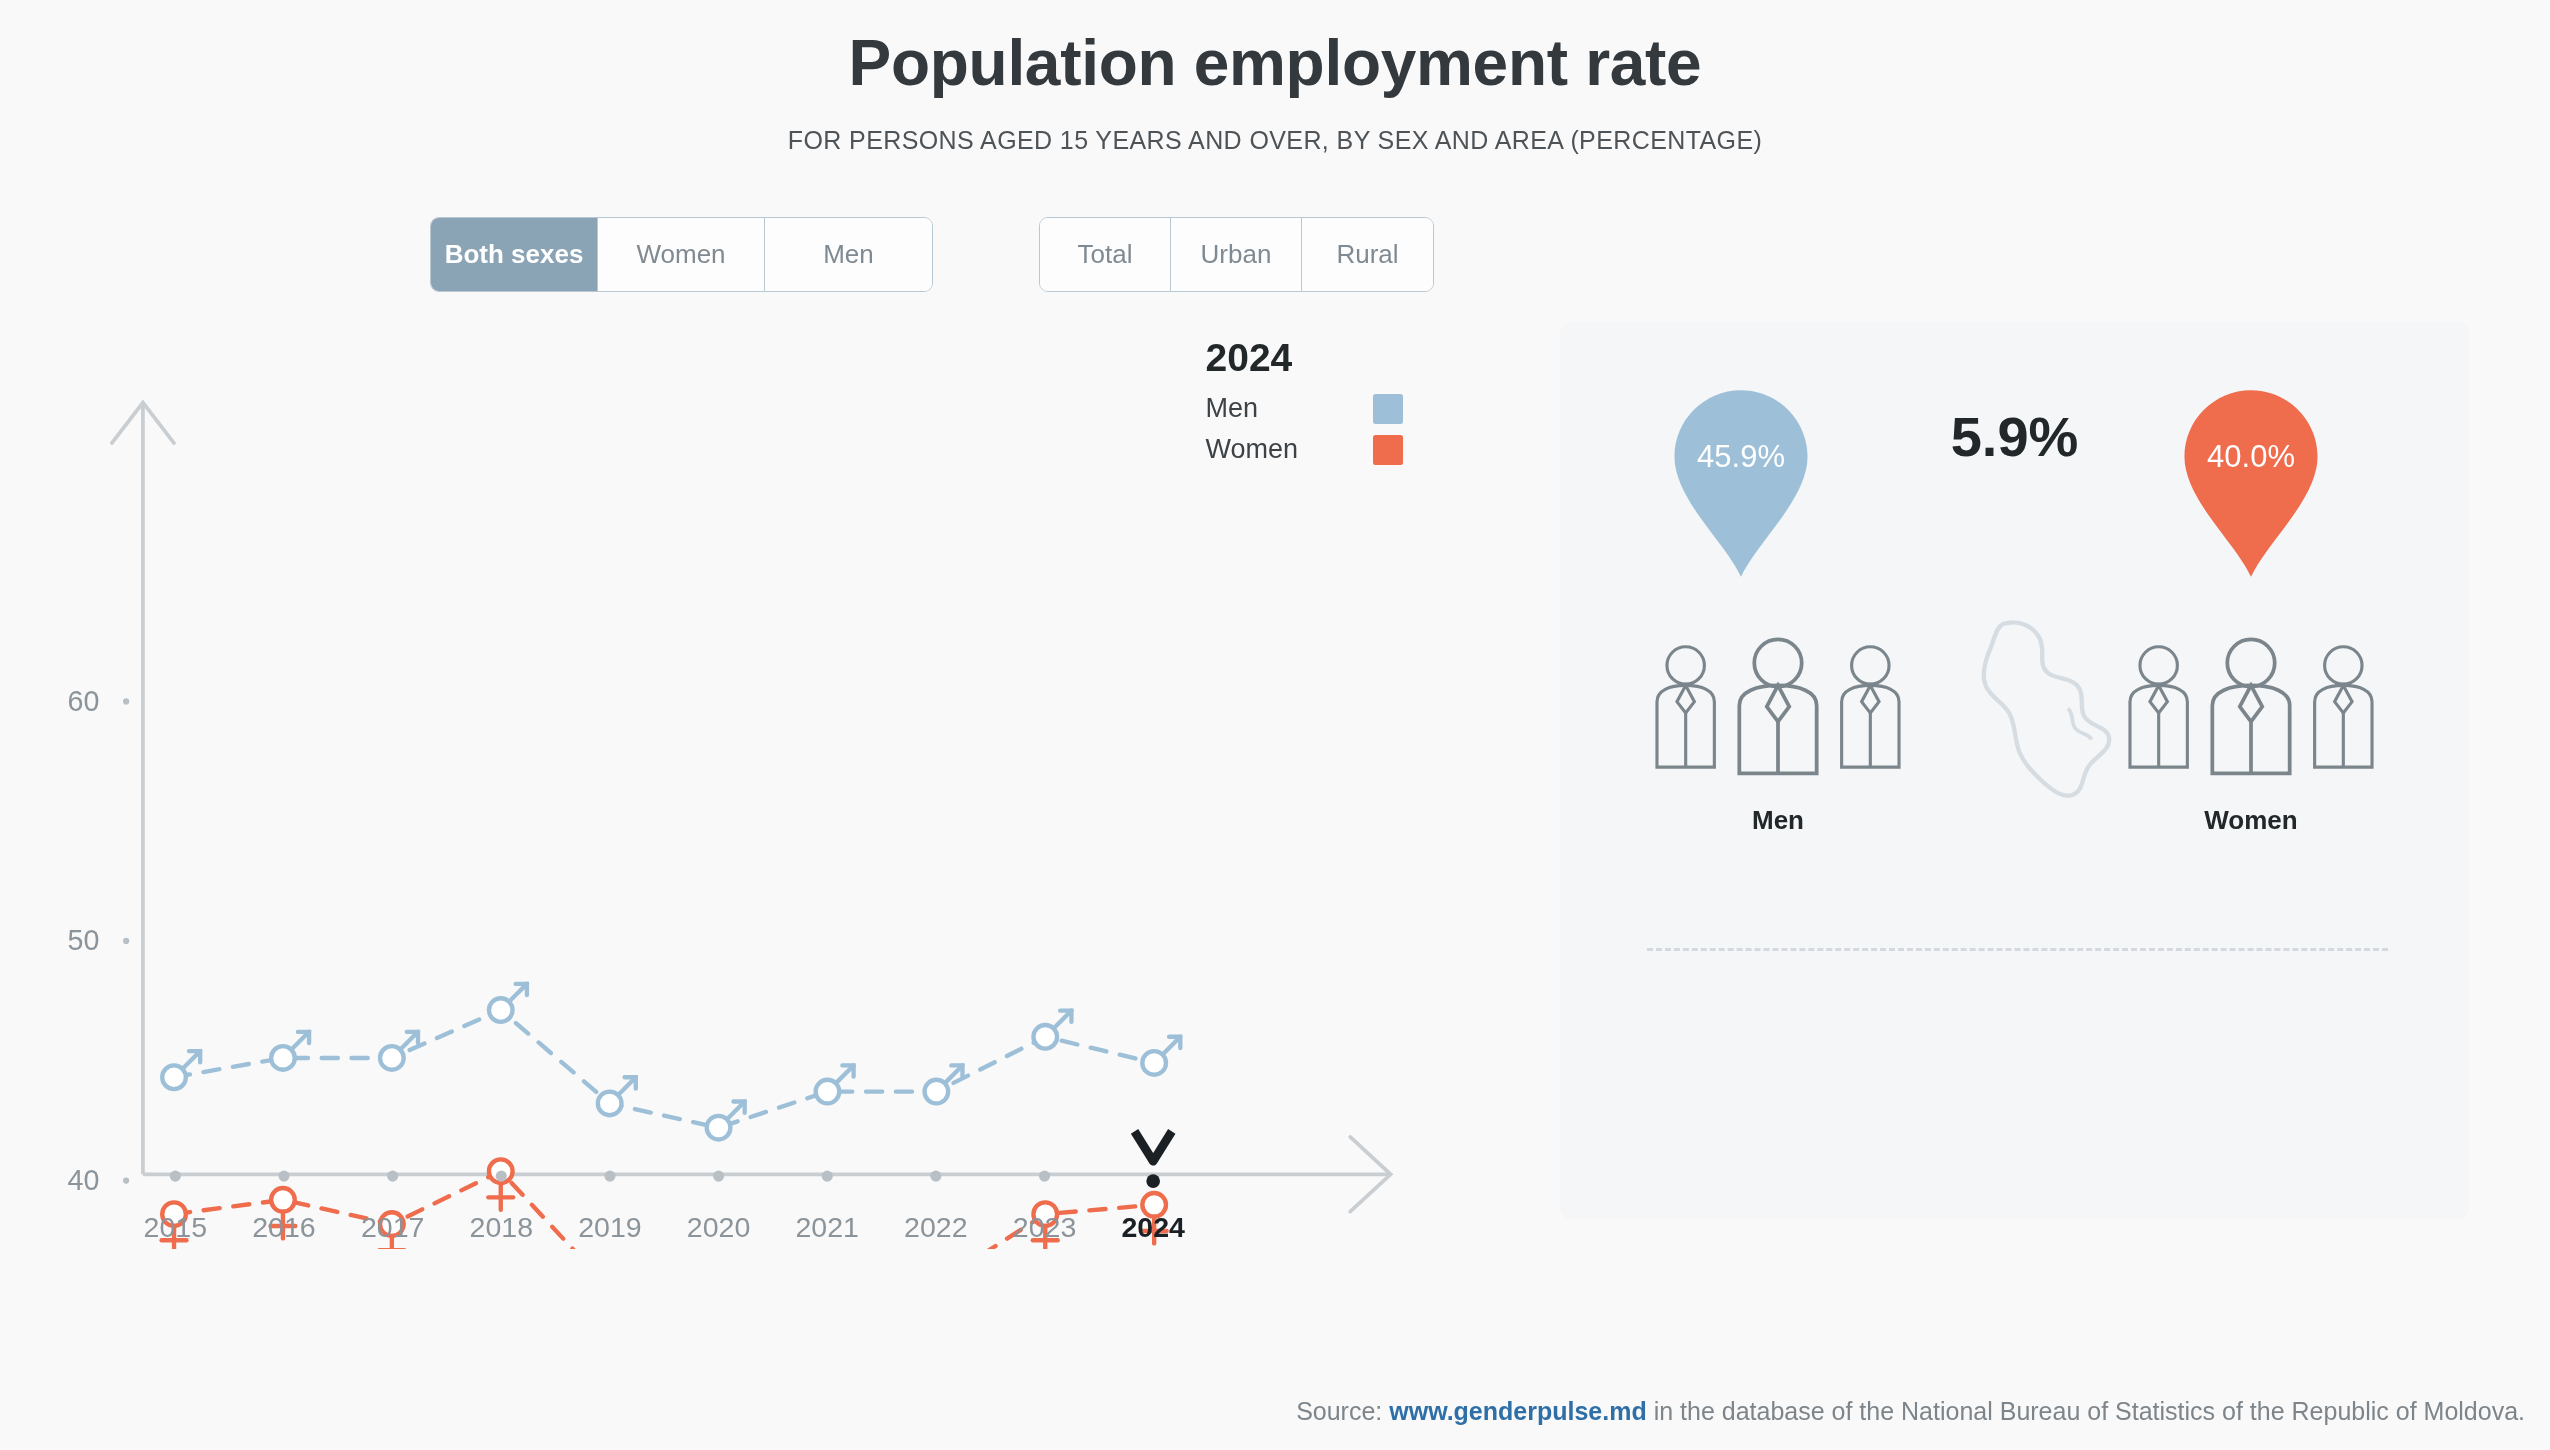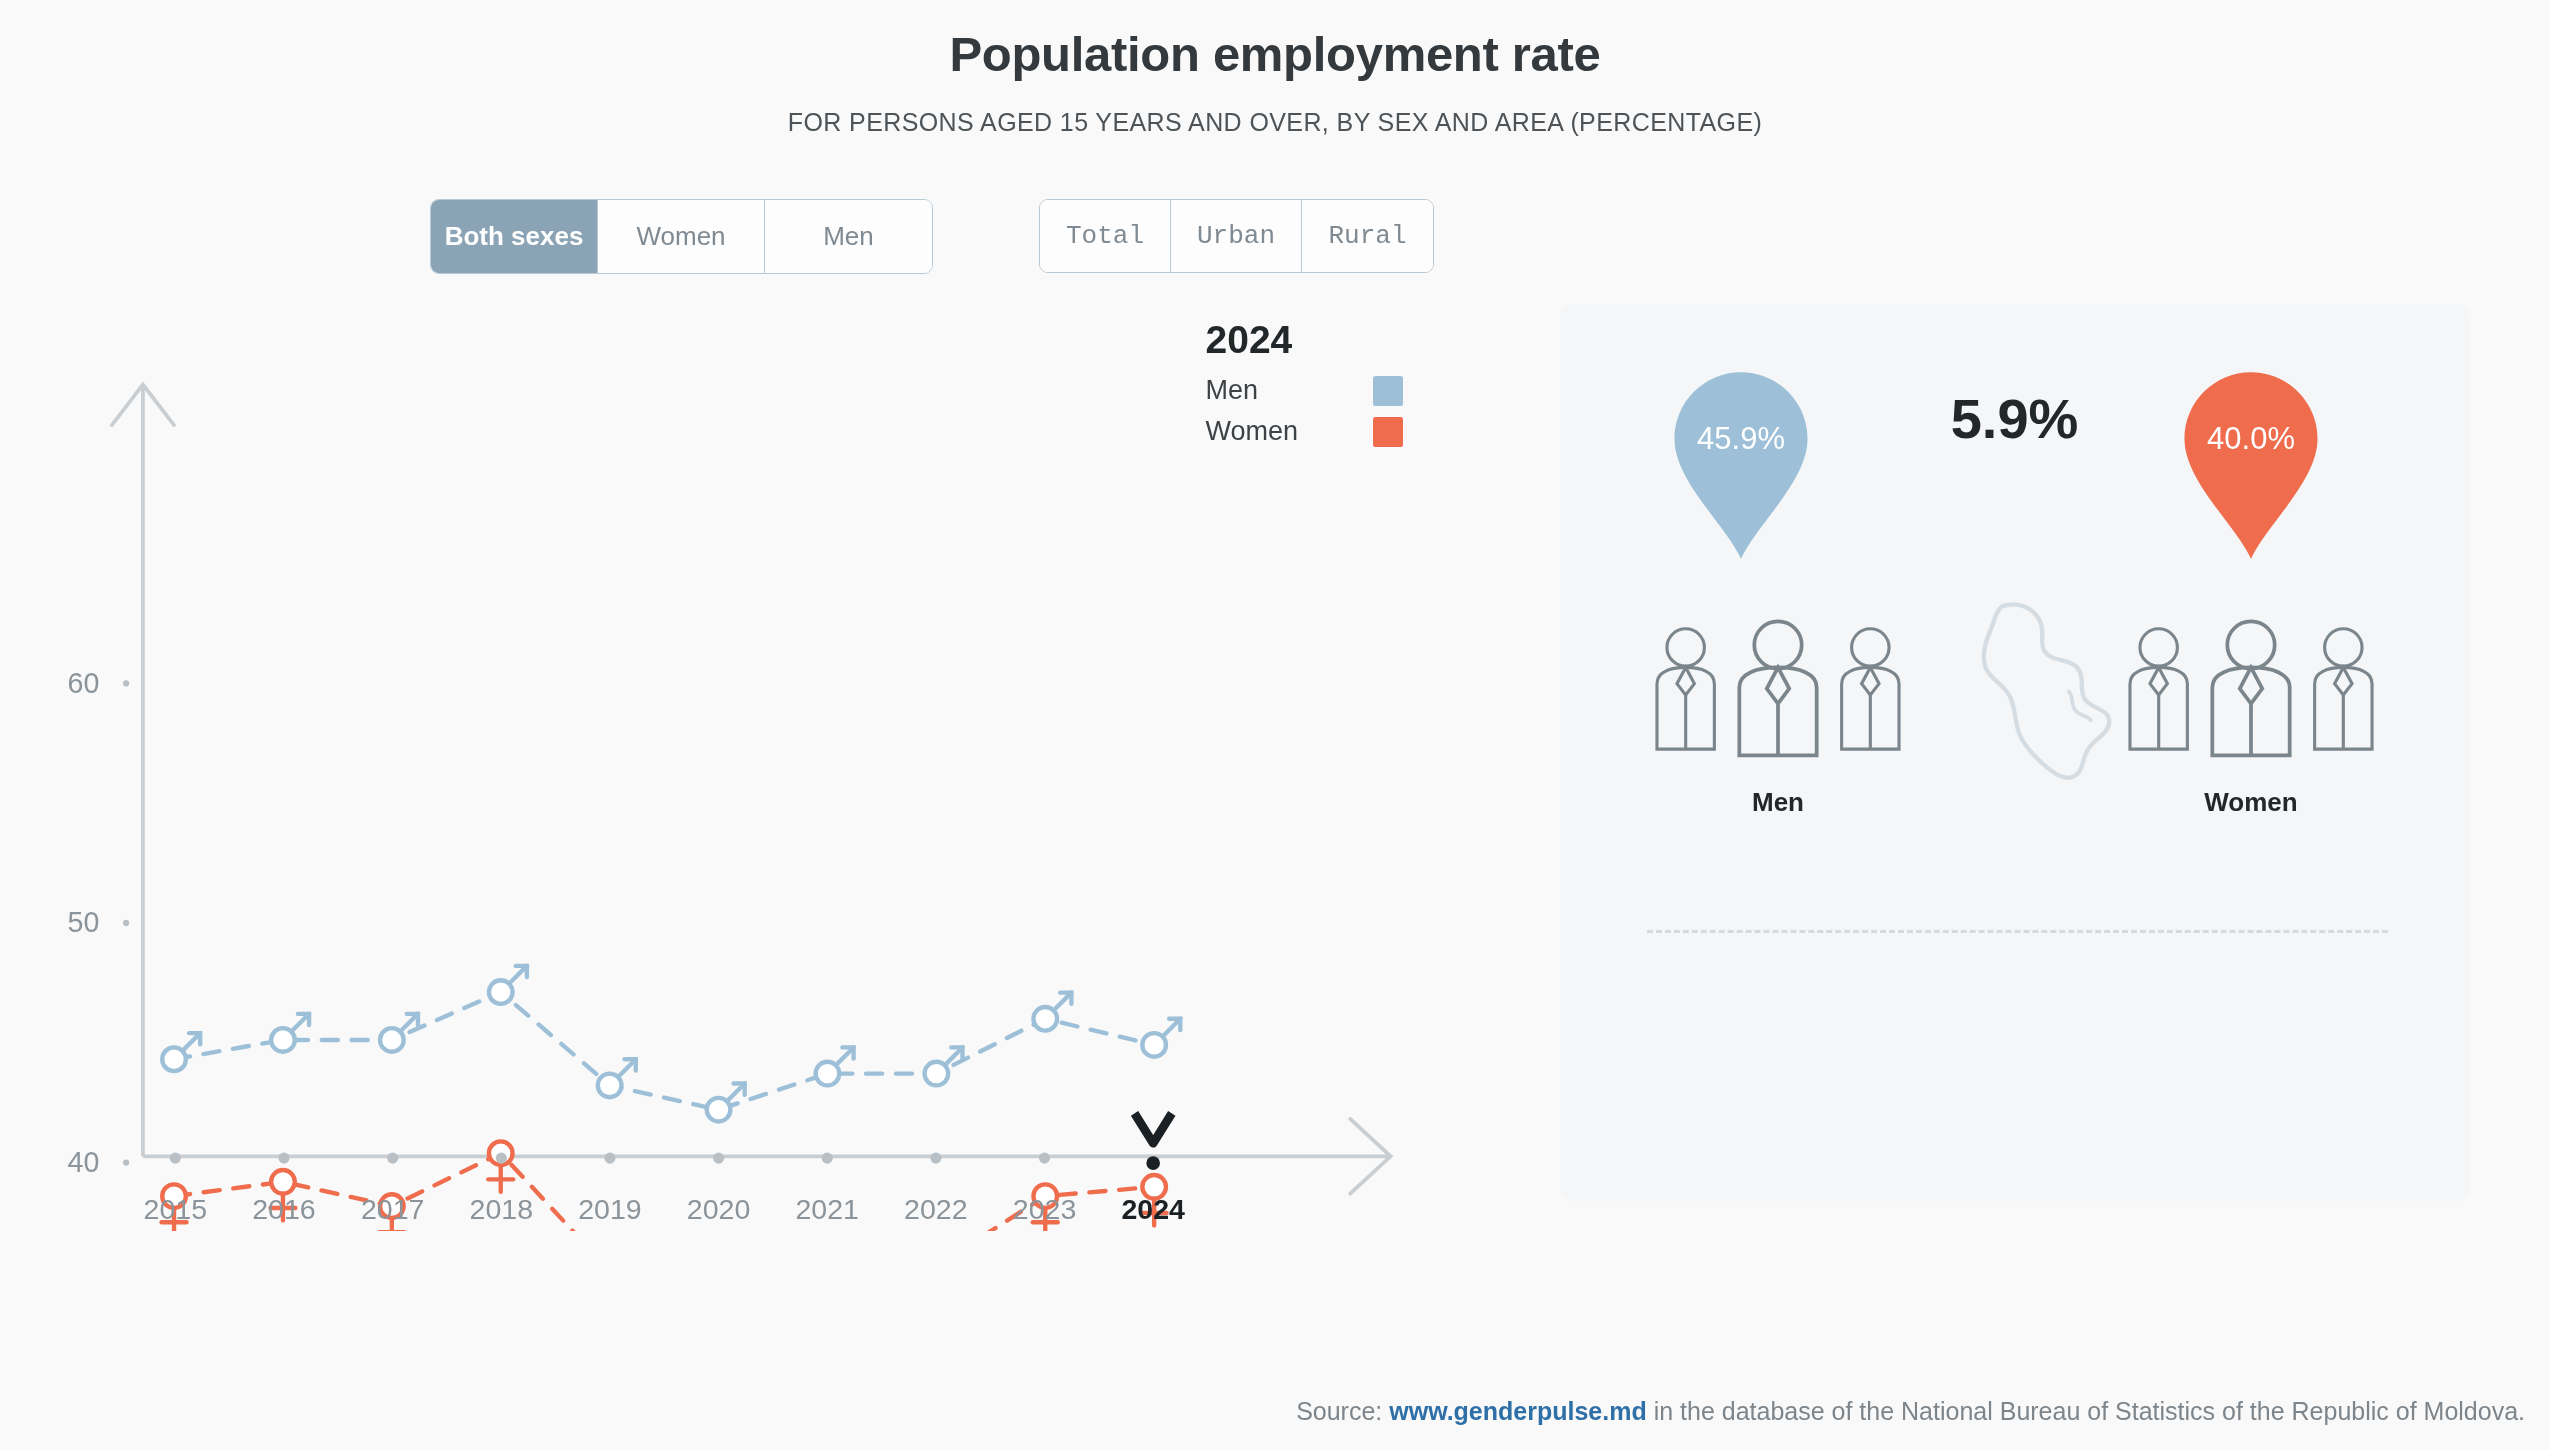--- a/index.html
+++ b/index.html
@@ -15,21 +15,21 @@
     overflow: hidden;
     position: relative;
   }
 
   
   .header {
     padding-top: 26px;
     text-align: center;
   }
   .title {
-    font-size: 49px;
+    font-size: 64px;
     font-weight: bold;
     letter-spacing: -0.3px;
     color: #33393d;
     margin: 0;
   }
   .subtitle {
     margin-top: 26px;
     font-size: 25px;
     letter-spacing: 0.4px;
     color: #4d5357;
@@ -59,21 +59,21 @@
     background: #fdfdfd;
     box-sizing: border-box;
   }
   .seg-item:last-child { border-right: none; }
   .seg-item.active {
     background: #8ba4b5;
     color: #ffffff;
     font-weight: bold;
   }
   .seg-a .seg-item { width: 167px; }
-  .seg-b .seg-item { width: 131px; font-family: Liberation Mono, monospace; }
+  .seg-b .seg-item { width: 131px; }
 
   
   .main {
     position: relative;
     margin-top: 30px;
     height: 971px;
   }
 
   
   .chart-wrap {

